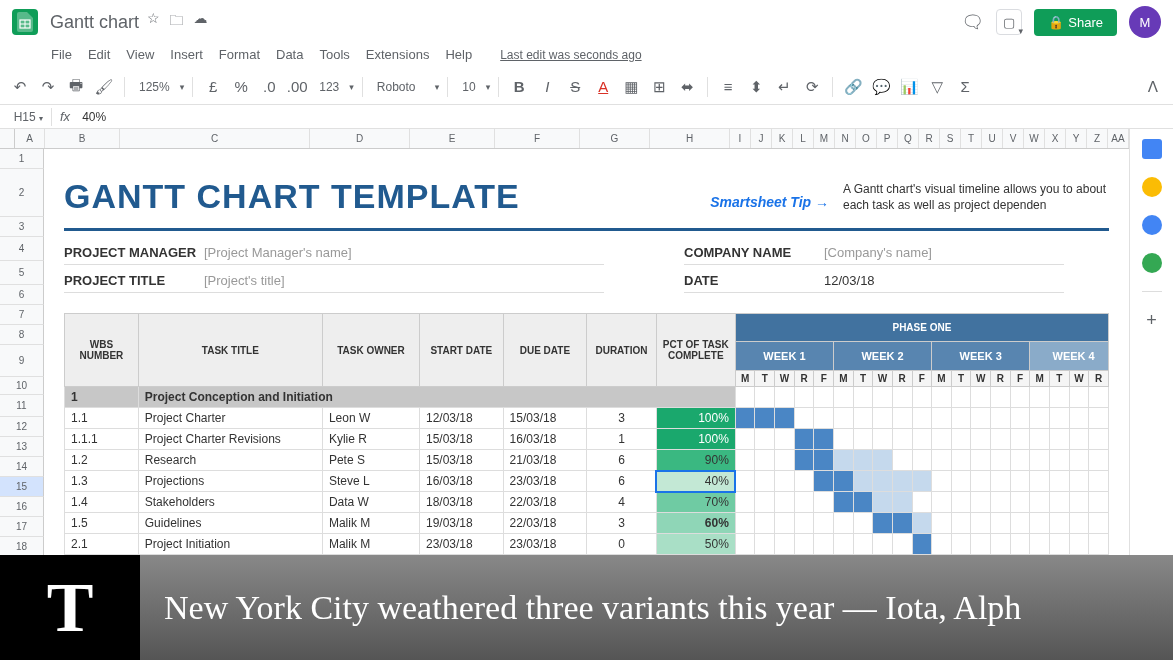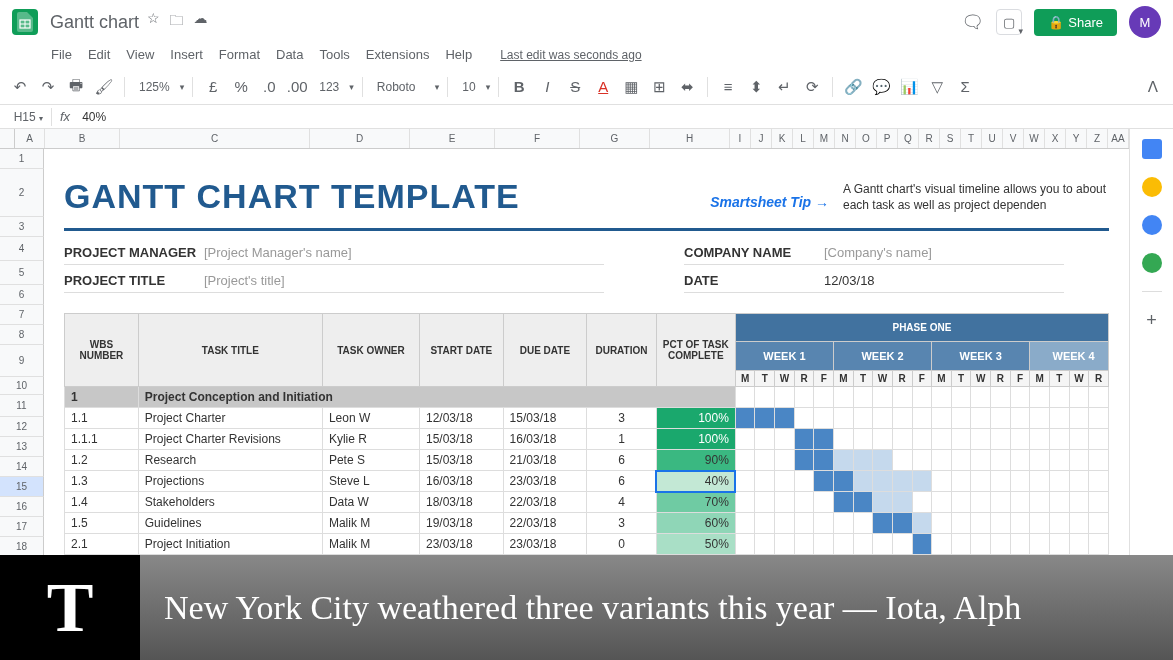--- a/index.html
+++ b/index.html
@@ -62,21 +62,21 @@
 .gantt-table { width: 100%; border-collapse: collapse; font-size: 12px; }
 .gantt-table th { background: #eee; border: 1px solid #ccc; padding: 8px 4px; font-size: 10px; font-weight: bold; color: #333; }
 .gantt-table td { border: 1px solid #ddd; padding: 3px 6px; height: 19px; }
 .week-header th { background: #5885b0; color: white; font-size: 11px; }
 .week-header th.w4 { background: #8aabc9; padding-left: 13px; }
 .day-header th { background: #f5f5f5; font-size: 10px; padding: 2px; width: 20px; }
 .section-row td { background: #c7c7c7; font-weight: bold; }
 .pct-100 { background: #1aa86d; color: white; text-align: right; }
 .pct-90 { background: #3ab881; text-align: right; }
 .pct-70 { background: #6fcba3; text-align: right; }
-.pct-60 { background: #8fd6b7; text-align: right; }
+.pct-60 { background: #8fd6b7; text-align: right; font-weight: bold; }
 .pct-50 { background: #a9dfc6; text-align: right; }
 .pct-40 { background: #c3e8d5; text-align: right; }
 .sel-cell { outline: 2px solid #1a73e8; outline-offset: -1px; position: relative; }
 .bar-dark { background: #4a86c5; }
 .bar-light { background: #c5d9ed; }
 
 .news-banner { position: absolute; bottom: 0; left: 0; right: 0; height: 105px; display: flex; align-items: center; background: linear-gradient(to bottom, #888 0%, #555 100%); }
 .news-logo { width: 140px; height: 100%; background: #000; display: flex; align-items: center; justify-content: center; }
 .news-logo-t { font-family: 'Times New Roman', serif; font-size: 70px; color: white; font-weight: bold; }
 .news-text { flex: 1; color: white; font-size: 34px; padding-left: 24px; font-family: Georgia, serif; white-space: nowrap; overflow: hidden; }

